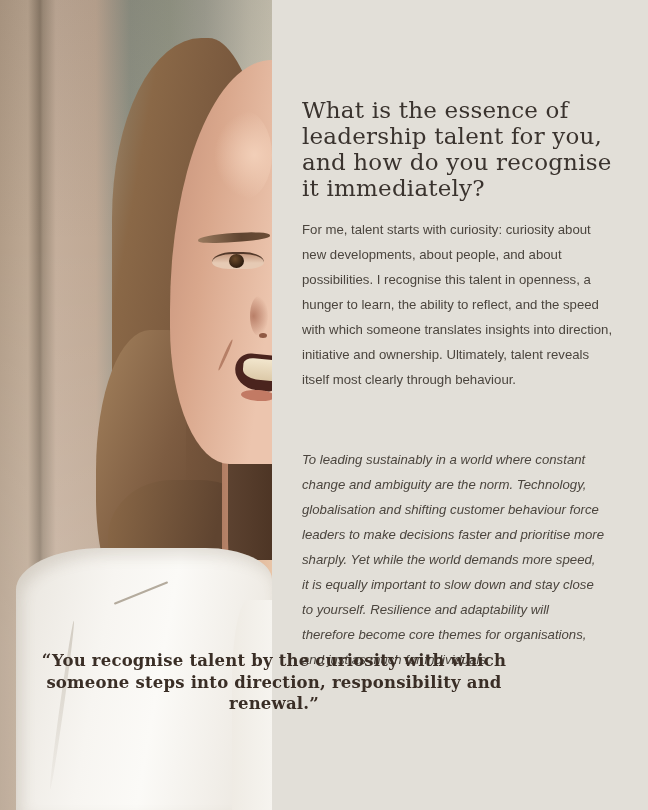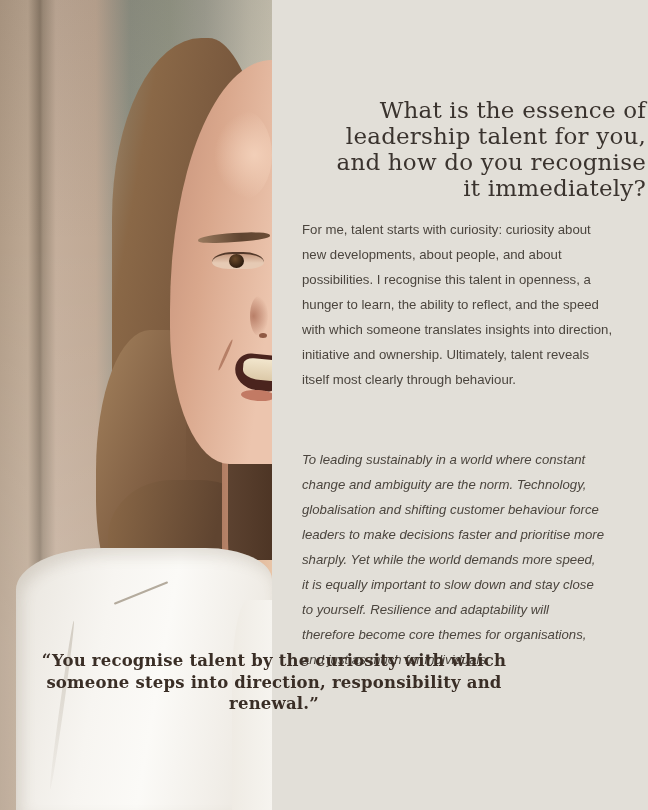--- a/index.html
+++ b/index.html
@@ -149,21 +149,21 @@
     font-size: 23px; line-height: 26px;
     color: #3a332e;
     letter-spacing: 0.2px;
     white-space: pre-line;
   }
   .answer {
     font-size: 13.2px; line-height: 25px;
     color: #4b453e;
     white-space: pre-line;
   }
-  #q1 { left: 302px; top: 97px;  width: 344px; text-align: right; }
+  #q1 { left: 302px; top: 97px;  width: 344px; }
   #a1 { left: 302px; top: 217px; width: 344px; }
   #q2 { left: 302px; top: 351px; width: 344px; }
   #a2 { left: 302px; top: 447px; width: 344px; font-style: italic; }
 
   
   .quote {
     position: absolute; left: 28px; top: 650px; width: 492px;
     font-family: "DejaVu Serif", "Liberation Serif", serif;
     font-weight: 700;
     font-size: 16.5px; line-height: 21.5px;

